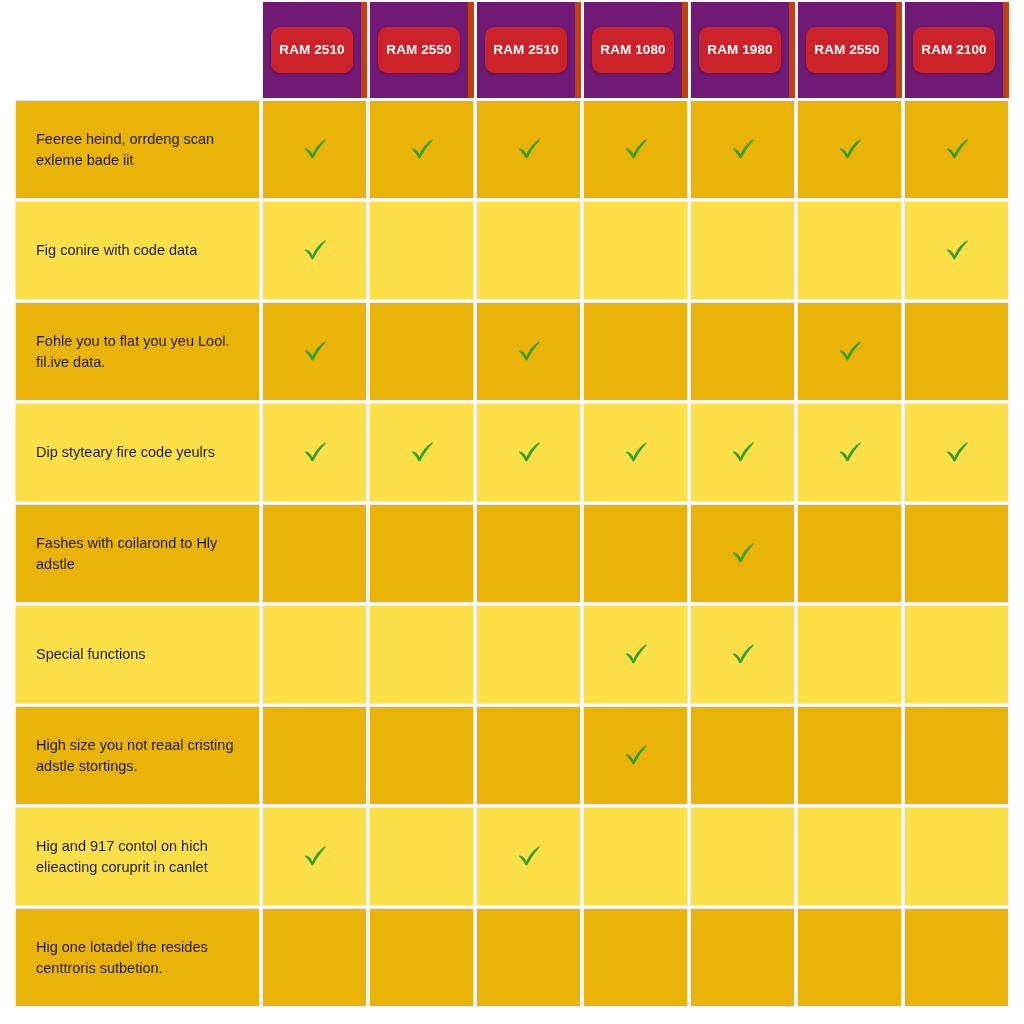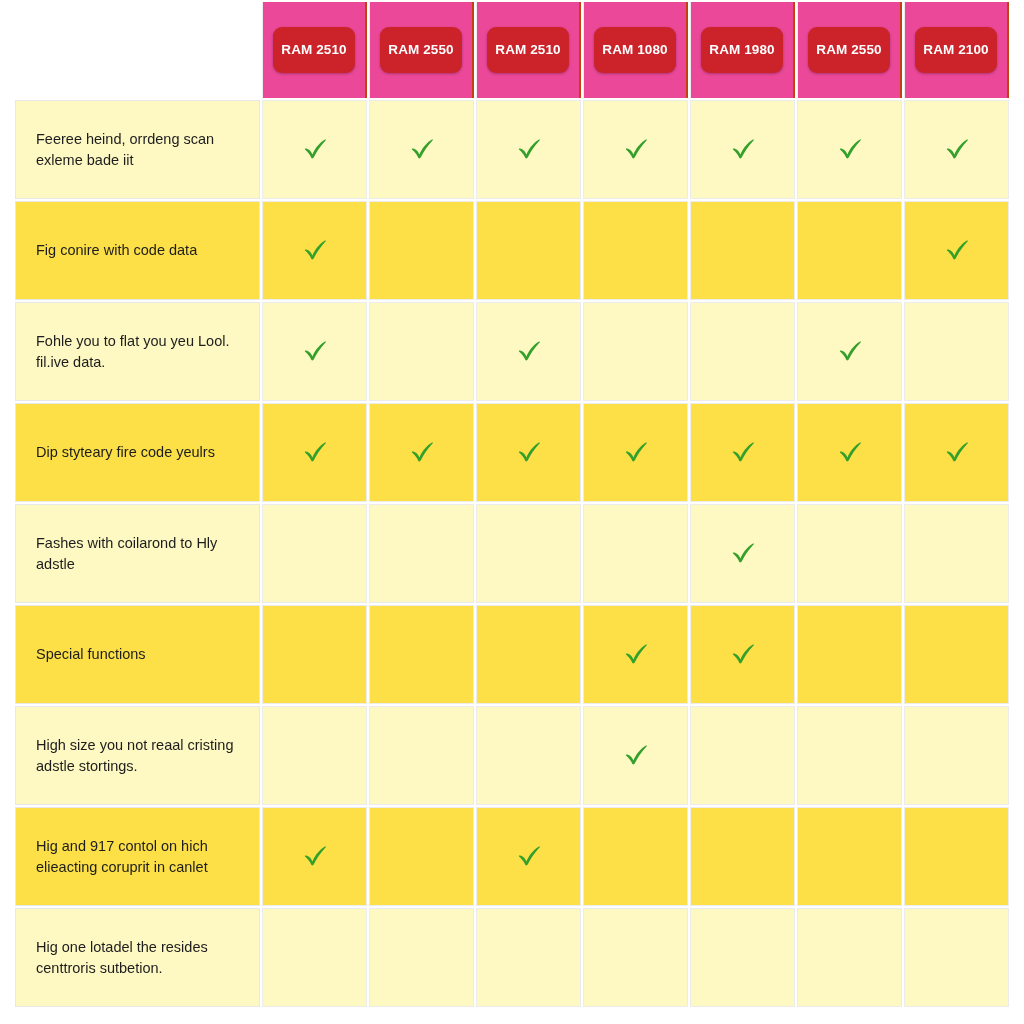--- a/index.html
+++ b/index.html
@@ -61,27 +61,27 @@
   table.matrix col.c-item  { width: 102px; }
 
   
   thead th.corner {
     background: #ffffff;
     border: none;
     height: 96px;
     padding: 0;
   }
   thead th.col-head {
-    background: #ec4899;
+    background: #701a75;
     height: 96px;
     padding: 0;
     vertical-align: middle;
     text-align: center;
     border-left: 1px solid #ececec;
-    border-right: 2px solid #c2410c;
+    border-right: 6px solid #c2410c;
   }
   .badge {
     display: inline-block;
     background: #cc2229;
     color: #ffffff;
     font-family: "Liberation Sans", sans-serif;
     font-size: 13.5px;
     font-weight: bold;
     letter-spacing: 0.1px;
     padding: 16px 2px 16px 2px;
@@ -107,21 +107,21 @@
     line-height: 1.42;
     text-align: left;
     border-color: #e8e8e8;
   }
   tbody td.mark-cell {
     text-align: center;
     border-color: #ececec;
   }
 
   
-  tbody tr.odd td  { background: #fef9c3; }
+  tbody tr.odd td  { background: #eab308; }
   tbody tr.even td { background: #fde047; }
 
   
   .check {
     display: inline-block;
     width: 30px;
     height: 30px;
     line-height: 0;
   }
   .check svg { display: block; }

